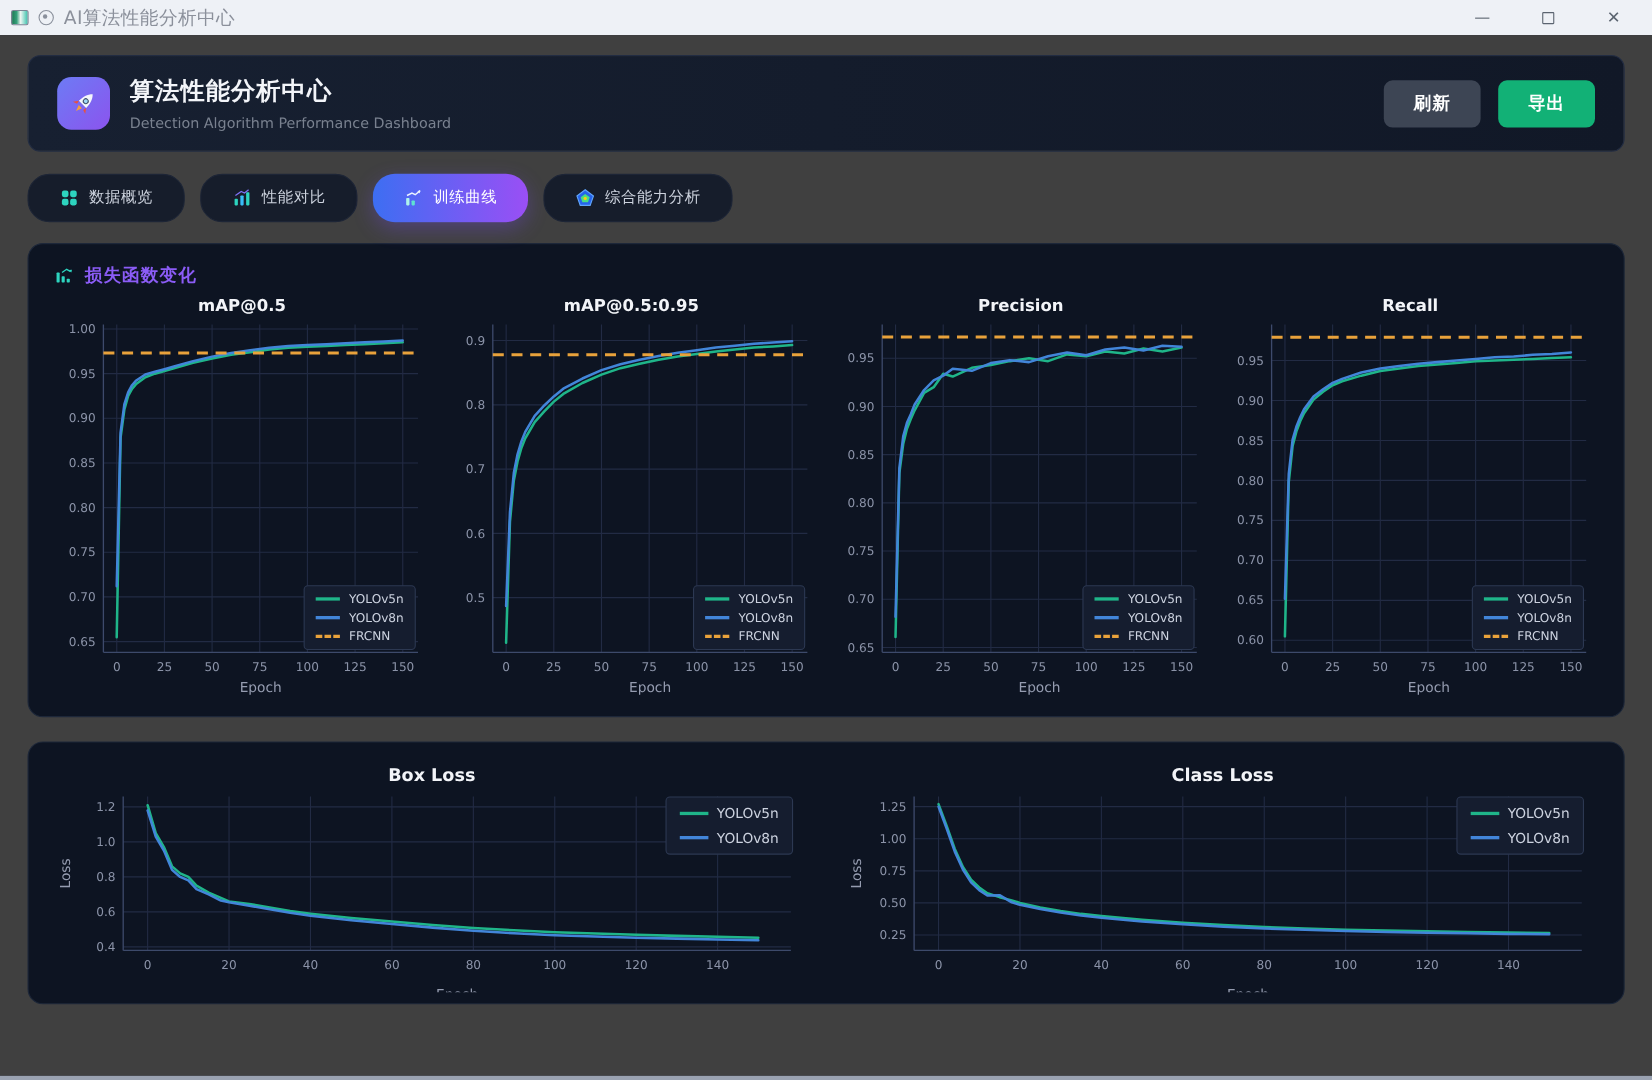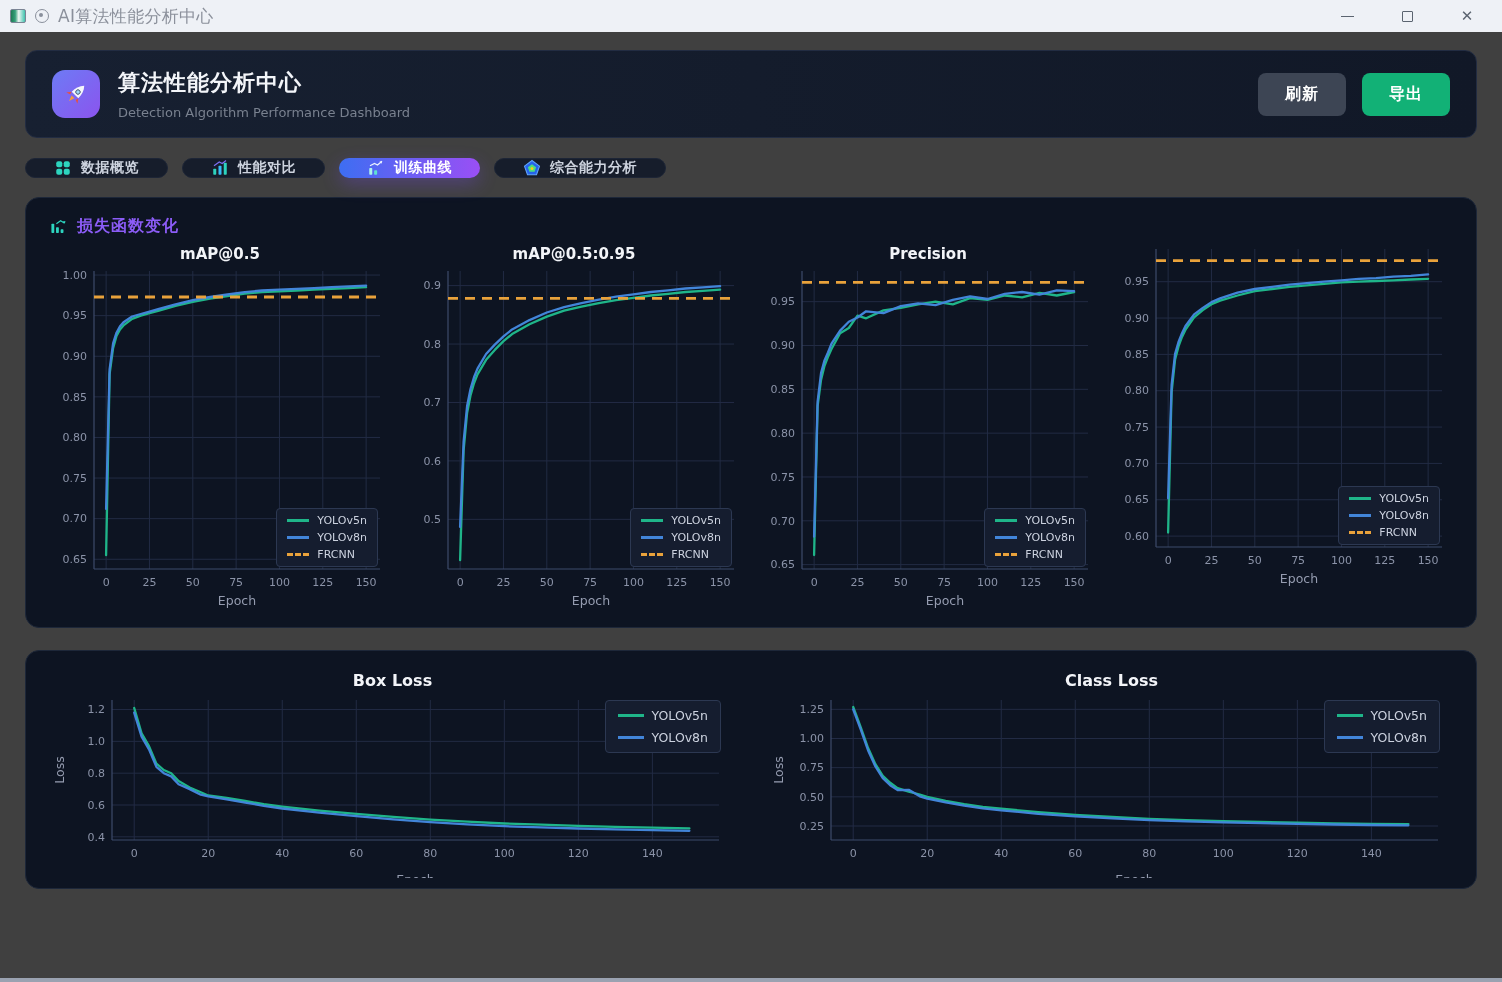--- a/index.html
+++ b/index.html
@@ -29,22 +29,22 @@
     display:flex; align-items:center; justify-content:center; flex:0 0 auto; }
   .page-title { color:#f3f5f9; font-size:22px; font-weight:bold; letter-spacing:1px; }
   .page-subtitle { color:#79818f; font-size:13px; margin-top:7px; }
   .header-actions { margin-left:auto; display:flex; gap:16px; }
   .btn { border:none; border-radius:8px; padding:11px 27px; font-size:16px; font-weight:bold; color:#fff; cursor:pointer;
     font-family:inherit; letter-spacing:1px; }
   .btn-refresh { background:#3d4554; }
   .btn-export { background:#12b176; }
 
   .tabbar { display:flex; gap:14px; margin-bottom:19px; }
-  .tab { display:flex; align-items:center; gap:9px; padding:0 28px; border-radius:20px; background:#161d2b;
-    color:#cdd3de; font-size:14px; font-weight:bold; letter-spacing:.5px; cursor:pointer; border:1px solid #1d2536; }
+  .tab { display:flex; align-items:center; gap:9px; padding:12px 28px; border-radius:20px; background:#161d2b;
+    color:#cdd3de; font-size:14px; font-weight:normal; letter-spacing:.5px; cursor:pointer; border:1px solid #1d2536; }
   .tab.active { background:linear-gradient(90deg,#3d6ef2,#9a4ff5); color:#fff; border:none;
     box-shadow:0 6px 18px rgba(122,76,255,.30); }
   .tab svg { flex:0 0 auto; }
 
   .panel { background:#0d1422; border:1px solid #1d2739; border-radius:14px; padding:16px 22px 10px 22px; }
   .panel-training { margin-bottom:22px; }
   .section-head { display:flex; align-items:center; gap:10px; margin:2px 0 4px 2px; }
   .section-title { font-size:16px; font-weight:bold; letter-spacing:1px; }
   .t-purple { color:#8b5cf6; } .t-pink { color:#ec4899; }
 
@@ -318,20 +318,21 @@
                   <span class="lswatch" style="border-top-color: rgb(66, 133, 217);"></span>
                   <span class="llabel">YOLOv8n</span>
                 </div>
                 <div class="lrow">
                   <span class="lswatch dashed" style="border-top-color: rgb(233, 162, 59);"></span>
                   <span class="llabel">FRCNN</span>
                 </div>
               </div></div>
         </div>
         <div class="chart metric-chart">
+          <div class="chart-title">Recall</div>
           <div class="chart-canvas"><svg width="344" height="350" viewBox="0 0 344 350">
                 <line x1="46" x2="332" y1="295.0975609756097" y2="295.0975609756097" stroke="#222b44" stroke-width="1"></line>
                 <text x="39" y="295.0975609756097" fill="#8b93a8" font-size="11" text-anchor="end" dy="0.34em">0.60</text>
                 <line x1="46" x2="332" y1="258.7560975609756" y2="258.7560975609756" stroke="#222b44" stroke-width="1"></line>
                 <text x="39" y="258.7560975609756" fill="#8b93a8" font-size="11" text-anchor="end" dy="0.34em">0.65</text>
                 <line x1="46" x2="332" y1="222.41463414634146" y2="222.41463414634146" stroke="#222b44" stroke-width="1"></line>
                 <text x="39" y="222.41463414634146" fill="#8b93a8" font-size="11" text-anchor="end" dy="0.34em">0.70</text>
                 <line x1="46" x2="332" y1="186.07317073170728" y2="186.07317073170728" stroke="#222b44" stroke-width="1"></line>
                 <text x="39" y="186.07317073170728" fill="#8b93a8" font-size="11" text-anchor="end" dy="0.34em">0.75</text>
                 <line x1="46" x2="332" y1="149.73170731707313" y2="149.73170731707313" stroke="#222b44" stroke-width="1"></line>

